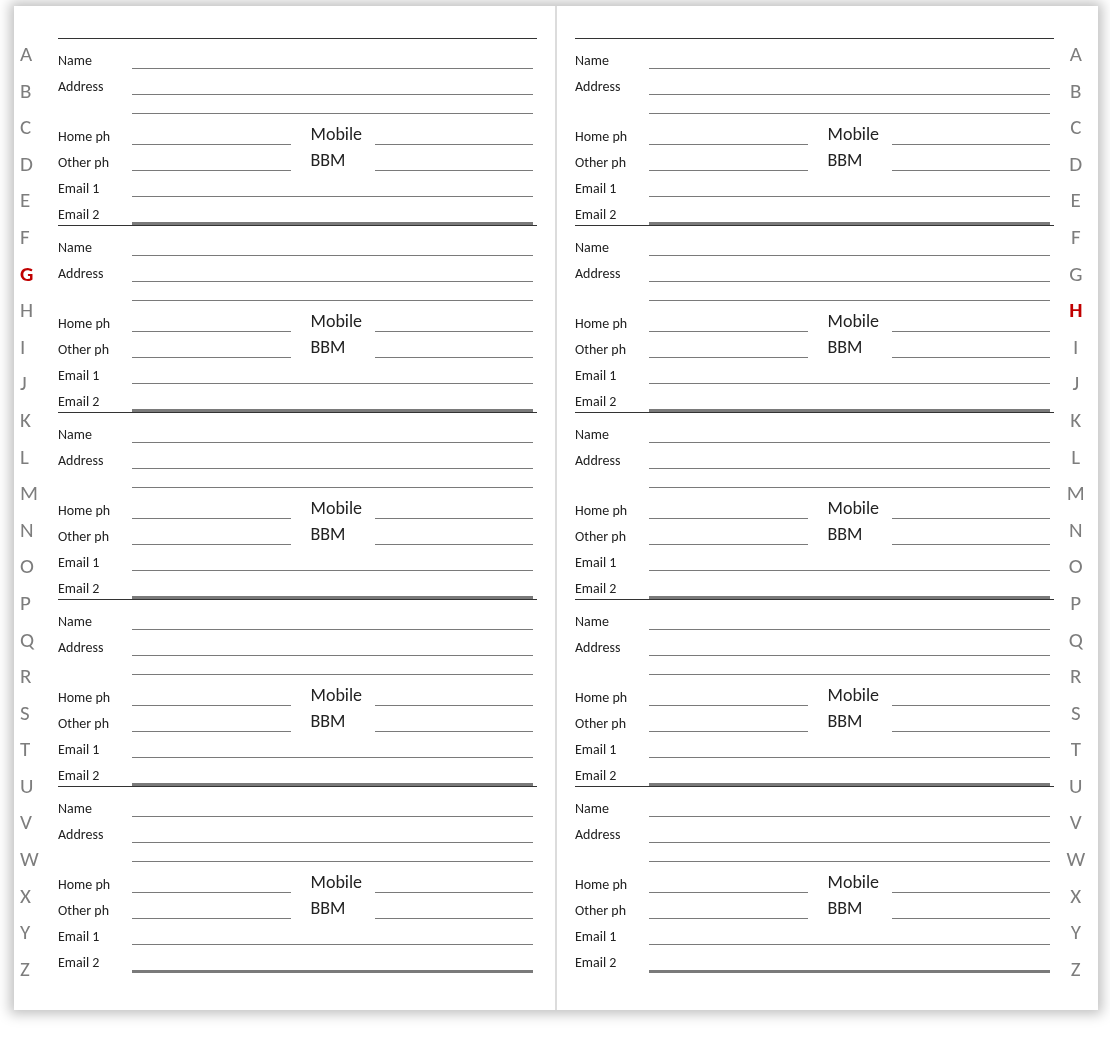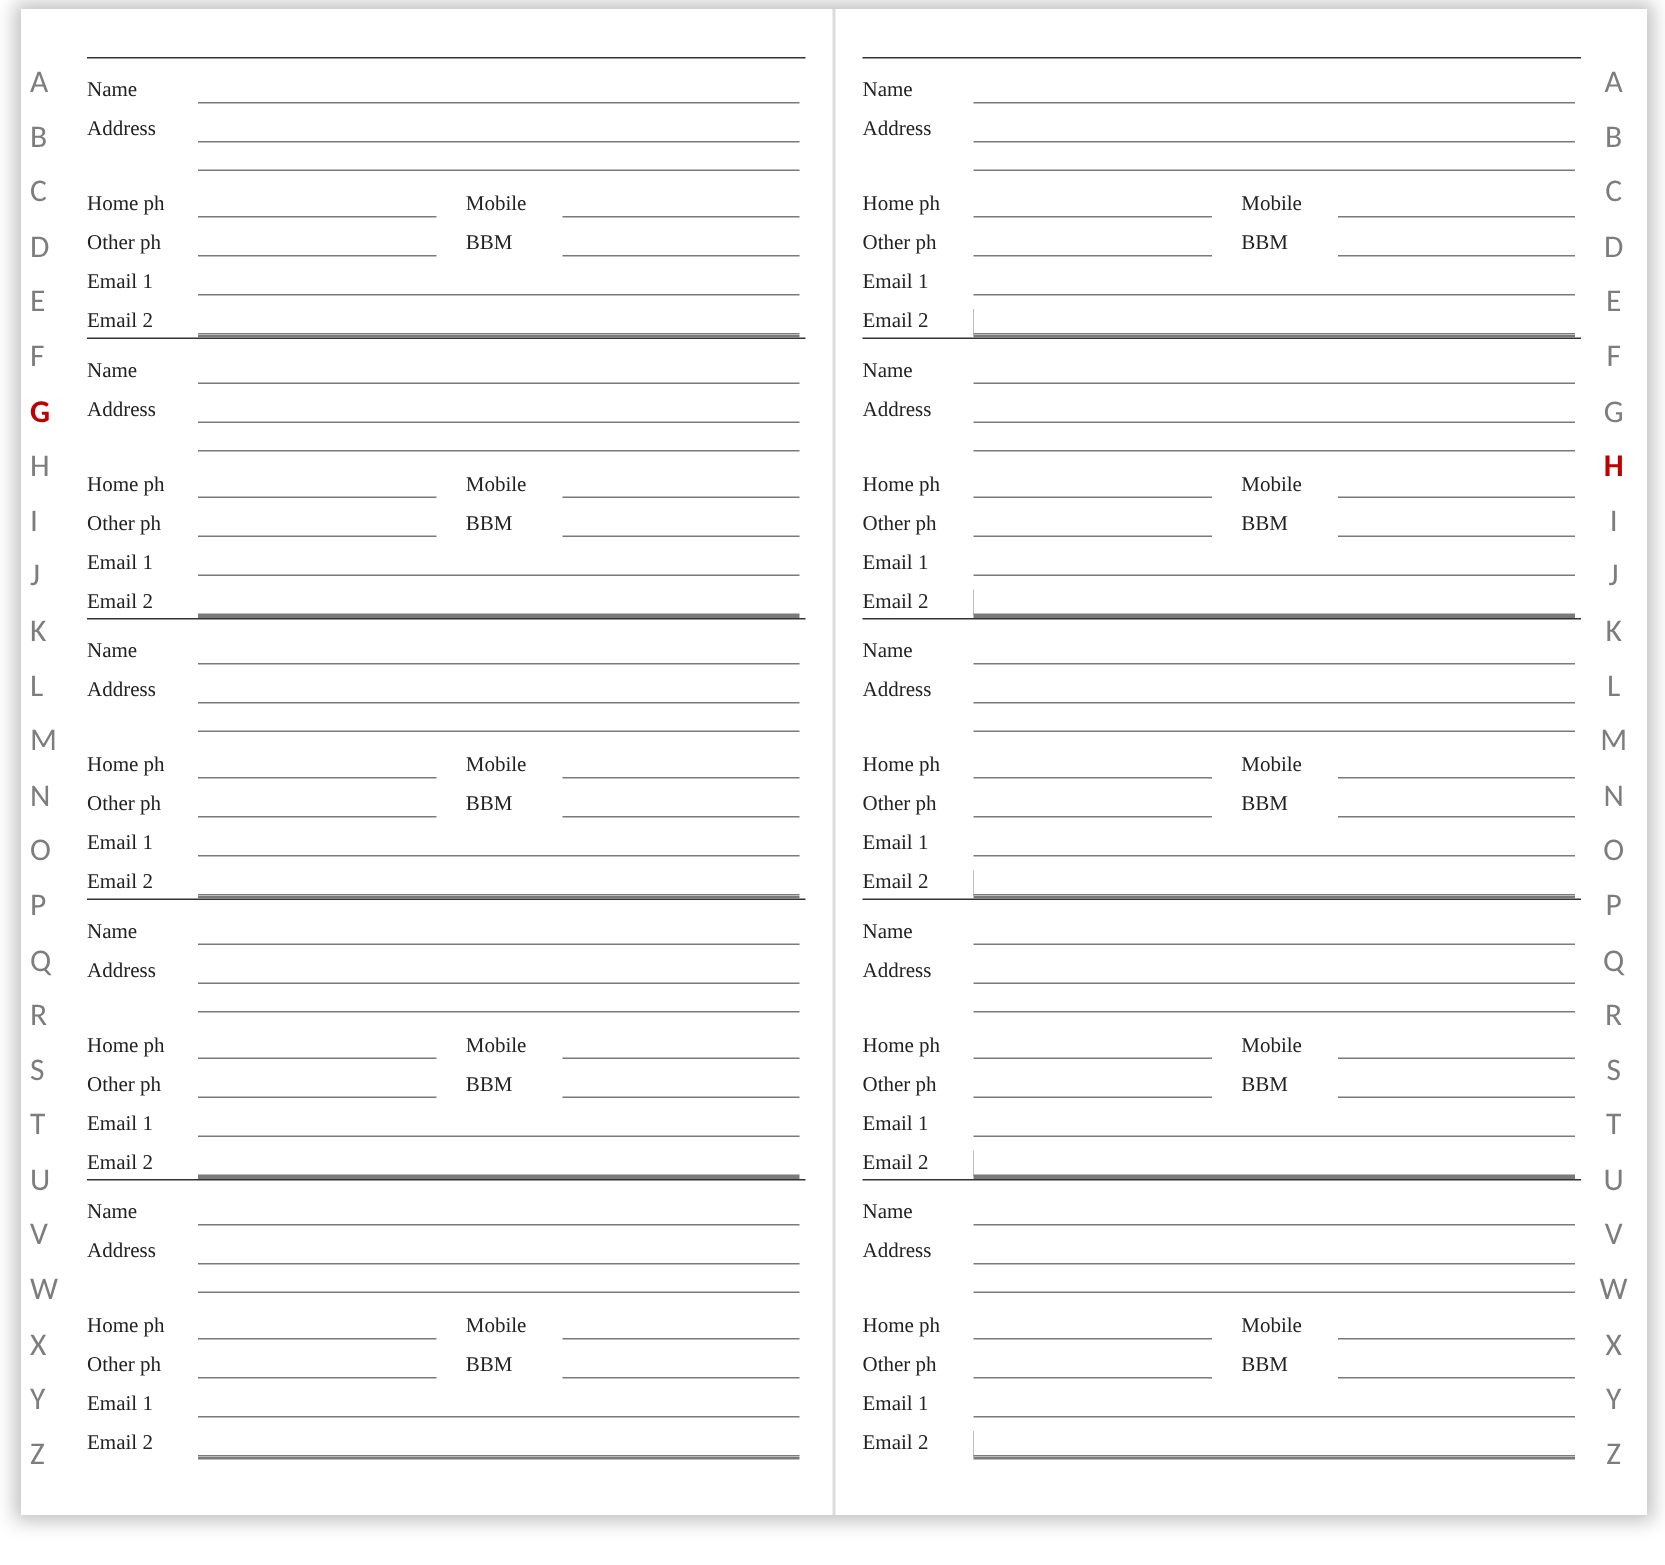--- a/index.html
+++ b/index.html
@@ -16,26 +16,26 @@
   
   .index{
     width:38px;flex:0 0 38px;display:flex;flex-direction:column;
     justify-content:space-between;padding:38px 0 30px 6px;box-sizing:border-box;
     color:#7d7d7d;font-size:21px;letter-spacing:.5px;
   }
   .index.right{padding-left:0;padding-right:6px;text-align:center;}
   .index span{line-height:1;}
   .index .sel{color:#c00000;font-weight:700;}
   
-  .col{flex:1;padding:32px 18px 16px 6px;box-sizing:border-box;font-family:Liberation Serif, serif;}
+  .col{flex:1;padding:32px 18px 16px 6px;box-sizing:border-box;}
   .leaf.rightleaf .col{padding:32px 6px 16px 18px;}
   .entry{border-top:1.5px solid #333;padding:4px 0 2px 0;}
   .row{display:flex;align-items:flex-end;height:26px;}
   .lbl{flex:0 0 70px;font-size:14px;color:#222;}
-  .lbl2{flex:0 0 60px;font-size:14px;color:#222;padding-left:4px;margin-left:12px;}
+  .lbl2{flex:0 0 60px;font-size:18px;color:#222;padding-left:4px;margin-left:12px;}
   .line{flex:1;border-bottom:1px solid #7a7a7a;height:18px;margin:0 4px;}
   .spacer{height:24px;display:flex;}
   .spacer .line{margin-left:74px;}
   .dbl .line{box-shadow:0 2px 0 #7a7a7a;}
 </style>
 </head>
 <body>
 
 <div class="stage">
   <div class="spread">

